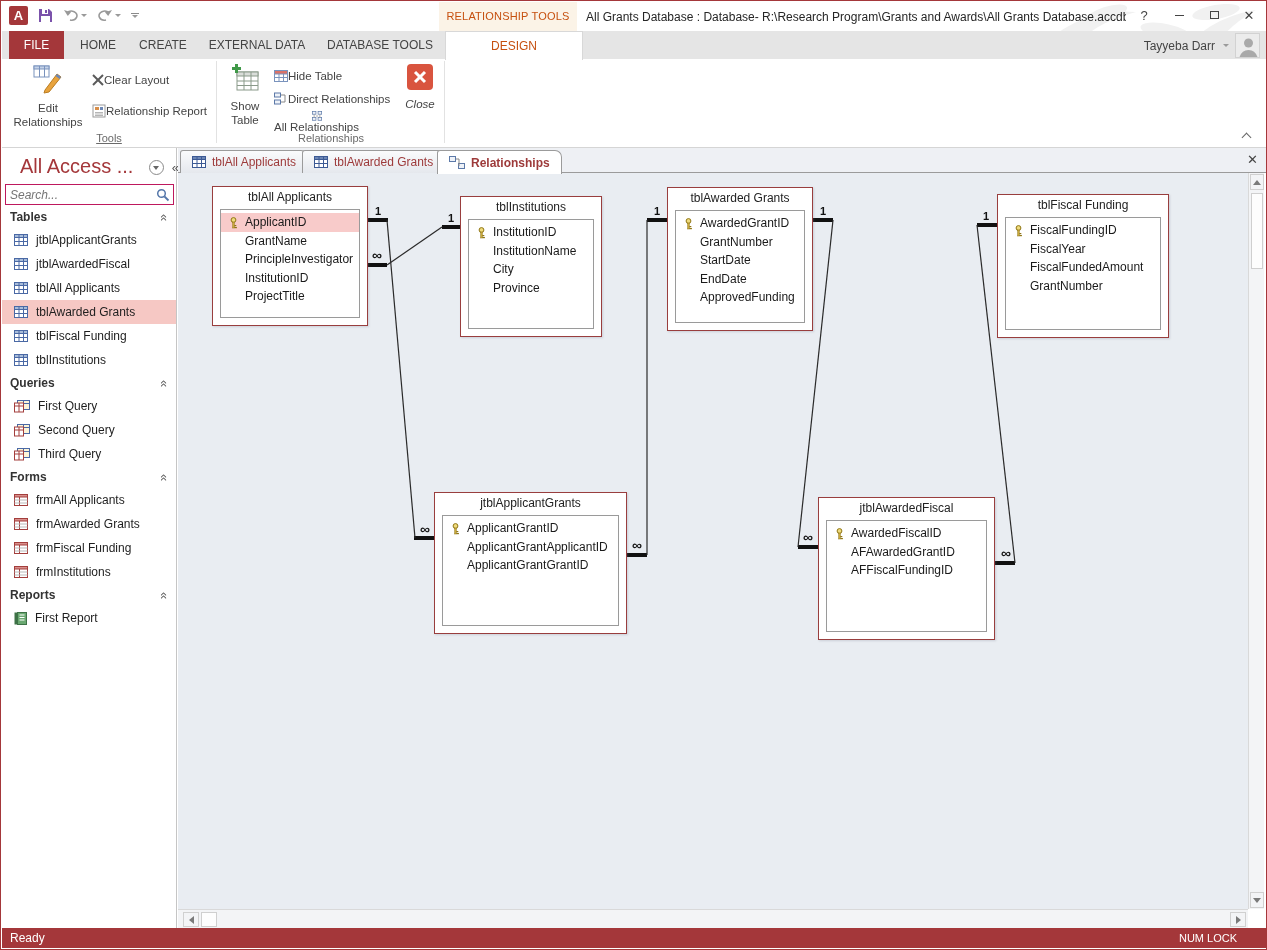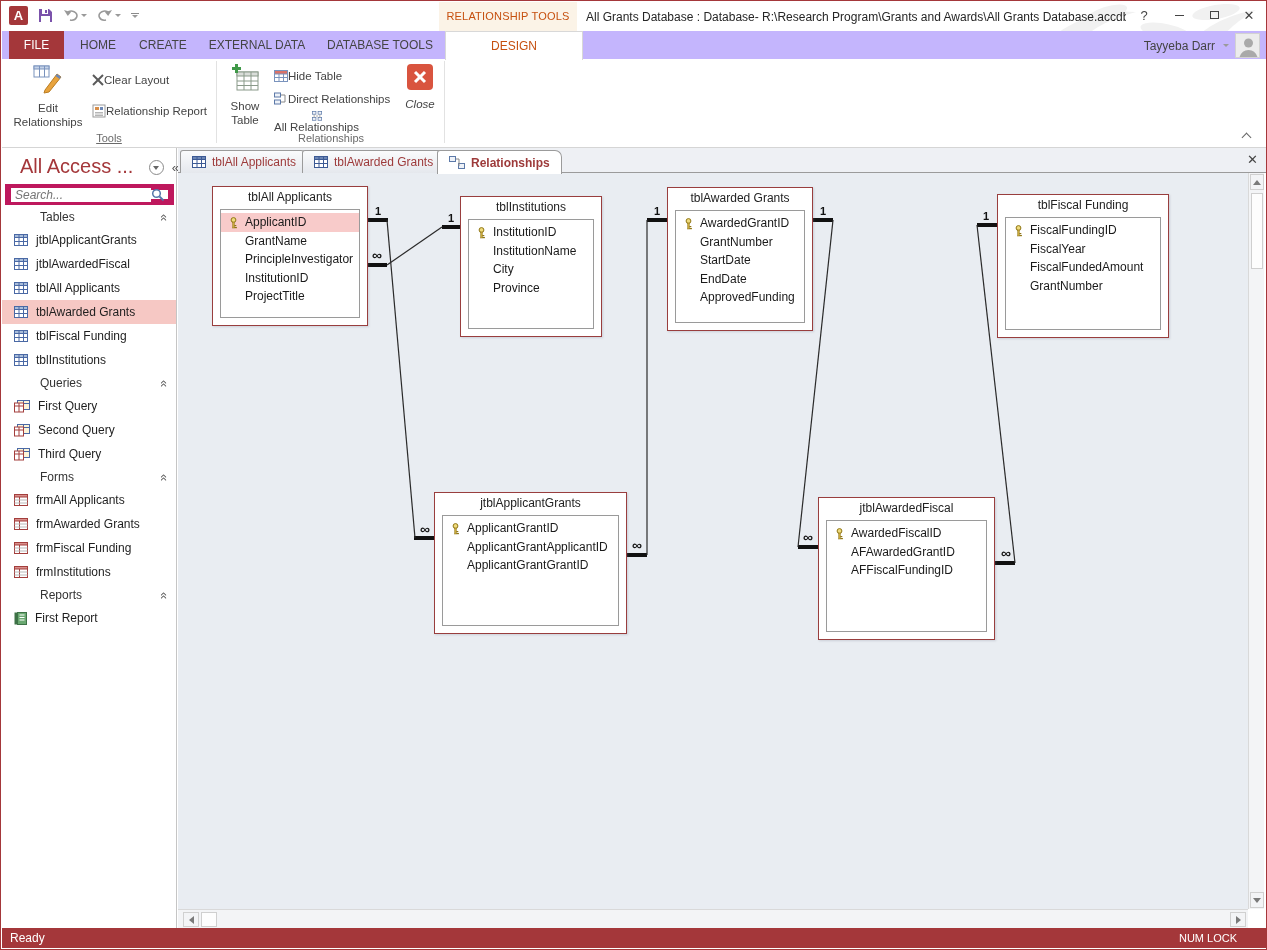--- a/index.html
+++ b/index.html
@@ -17,21 +17,21 @@
   .qat-more { display:flex; flex-direction:column; align-items:center; gap:1px; }
   .qat-more .bar { width:8px; height:1px; background:#8a8a8a; }
   .ctx-header { position:absolute; left:437px; top:0; width:138px; height:29px; background:#fbf3e7; color:#c6500f; font-size:11px; text-align:center; line-height:29px; letter-spacing:0.2px; }
   .win-title { position:absolute; left:584px; top:8px; width:540px; font-size:12px; color:#262626; white-space:nowrap; overflow:hidden; }
   .win-controls { position:absolute; right:4px; top:3px; display:flex; gap:9px; align-items:center; }
   .win-btn { width:26px; height:20px; display:flex; align-items:center; justify-content:center; color:#444; font-size:13px; }
   .glyph-min { width:9px; height:1px; background:#444; display:block; }
   .glyph-max { width:9px; height:8px; border:1px solid #444; display:block; }
 
   
-  .ribbontabs { position:absolute; left:1px; top:30px; width:1264px; height:28px; background:#c4b5fd; }
+  .ribbontabs { position:absolute; left:1px; top:30px; width:1264px; height:28px; background:#e5e5e5; }
   .rtab { position:absolute; top:0; height:28px; line-height:28px; font-size:12px; color:#444; text-align:center; }
   .rtab.file { background:#a4373a; color:#fff; }
   .rtab.design { background:#fff; color:#c6500f; border:1px solid #d8d8d8; border-bottom:none; height:29px; z-index:2; }
   .user-area { position:absolute; right:6px; top:2px; display:flex; align-items:center; gap:6px; }
   .user-name { font-size:12px; color:#444; }
   .avatar { width:25px; height:25px; background:#ececec; border:1px solid #d2d2d2; position:relative; overflow:hidden; }
 
   
   .ribbon { position:absolute; left:1px; top:58px; width:1264px; height:89px; background:#fff; border-bottom:1px solid #d5d5d5; }
   .rib-sep { position:absolute; top:2px; height:82px; width:1px; background:#e2e2e2; }
@@ -44,25 +44,25 @@
 
   
   .navpane { position:absolute; left:1px; top:147px; width:175px; height:783px; background:#fff; border-right:1px solid #c5c5c5; }
   .nav-header { position:absolute; left:9px; top:3px; width:100%; height:32px; }
   .nav-title { position:absolute; left:9px; top:4px; font-size:20px; color:#a4373a; }
   .nav-header-icons { position:absolute; right:6px; top:9px; display:flex; gap:8px; align-items:center; }
   .circle-chev { width:15px; height:15px; border:1px solid #8a8a8a; border-radius:50%; position:relative; }
   .circle-chev:before { content:""; position:absolute; left:3.5px; top:5px; border-left:3px solid transparent; border-right:3px solid transparent; border-top:4px solid #666; }
   .dbl-chevron { font-size:13px; color:#555; line-height:13px; }
   .up { display:inline-block; transform:rotate(90deg); }
-  .nav-search { position:absolute; left:3px; top:36px; width:169px; height:21px; border:6px solid #be185d; background:#fff; display:flex; align-items:center; }
+  .nav-search { position:absolute; left:3px; top:36px; width:169px; height:21px; border:1px solid #be185d; background:#fff; display:flex; align-items:center; }
   .nav-search input { flex:1; border:none; outline:none; font-family:"Liberation Sans",sans-serif; font-size:12px; font-style:italic; color:#555; padding:0 4px; min-width:0; }
   .nav-list { position:absolute; left:0; top:58px; width:100%; }
   .nav-group-header { height:22px; display:flex; align-items:center; padding:0 8px; }
-  .nav-group-header .lbl { flex:1; font-size:12px; font-weight:normal; color:#333;margin-left:30px; }
+  .nav-group-header .lbl { flex:1; font-size:12px; font-weight:bold; color:#333; }
   .nav-item { height:24px; display:flex; align-items:center; gap:8px; padding-left:12px; font-size:12px; color:#1e1e1e; }
   .nav-item.selected { background:#f6c8c4; }
 
   
   .tabbar { position:absolute; left:177px; top:147px; width:1088px; height:25px; background:#eef0f4; border-bottom:1px solid #9b9b9b; }
   .doctab { position:absolute; top:2px; height:23px; display:flex; align-items:center; gap:6px; padding:0 11px; font-size:12px; color:#9d3a3a; background:linear-gradient(#fafbfc,#e5e8ed); border:1px solid #9b9b9b; border-bottom:none; border-radius:3px 7px 0 0; }
   .doctab.active { background:#fff; font-weight:bold; height:24px; z-index:2; }
   .tab-close { position:absolute; right:8px; top:4px; font-size:13px; color:#444; }
 
   

